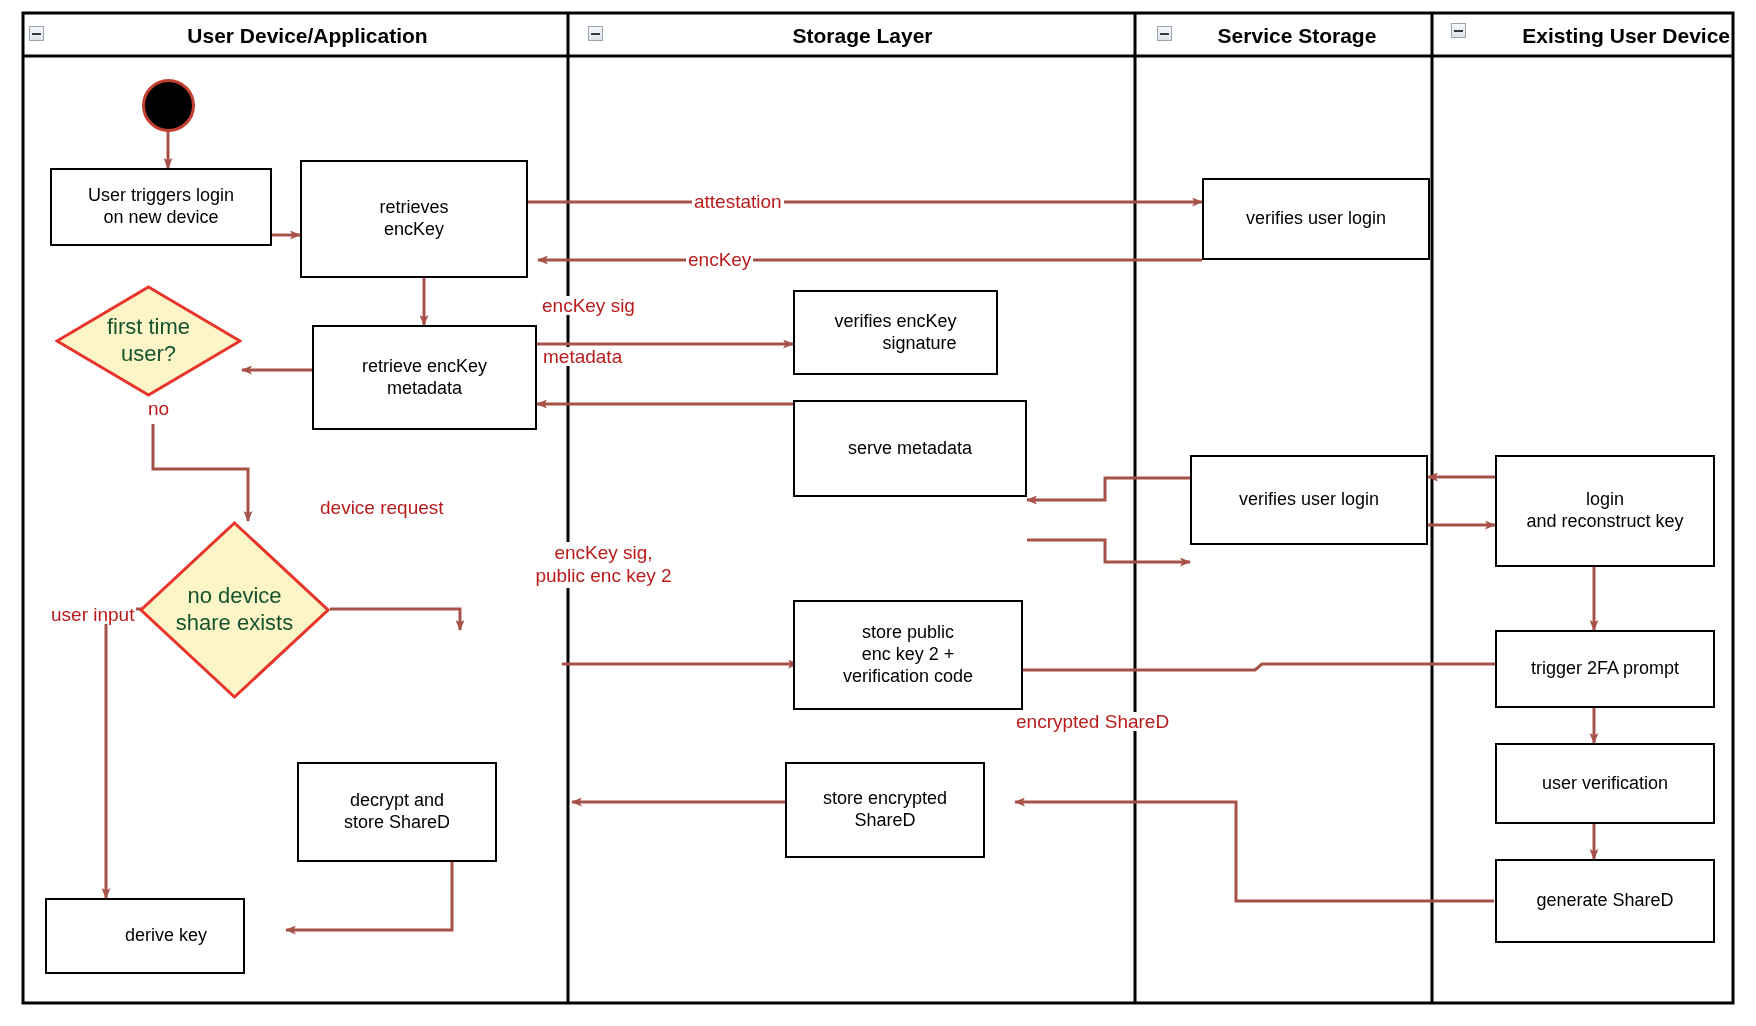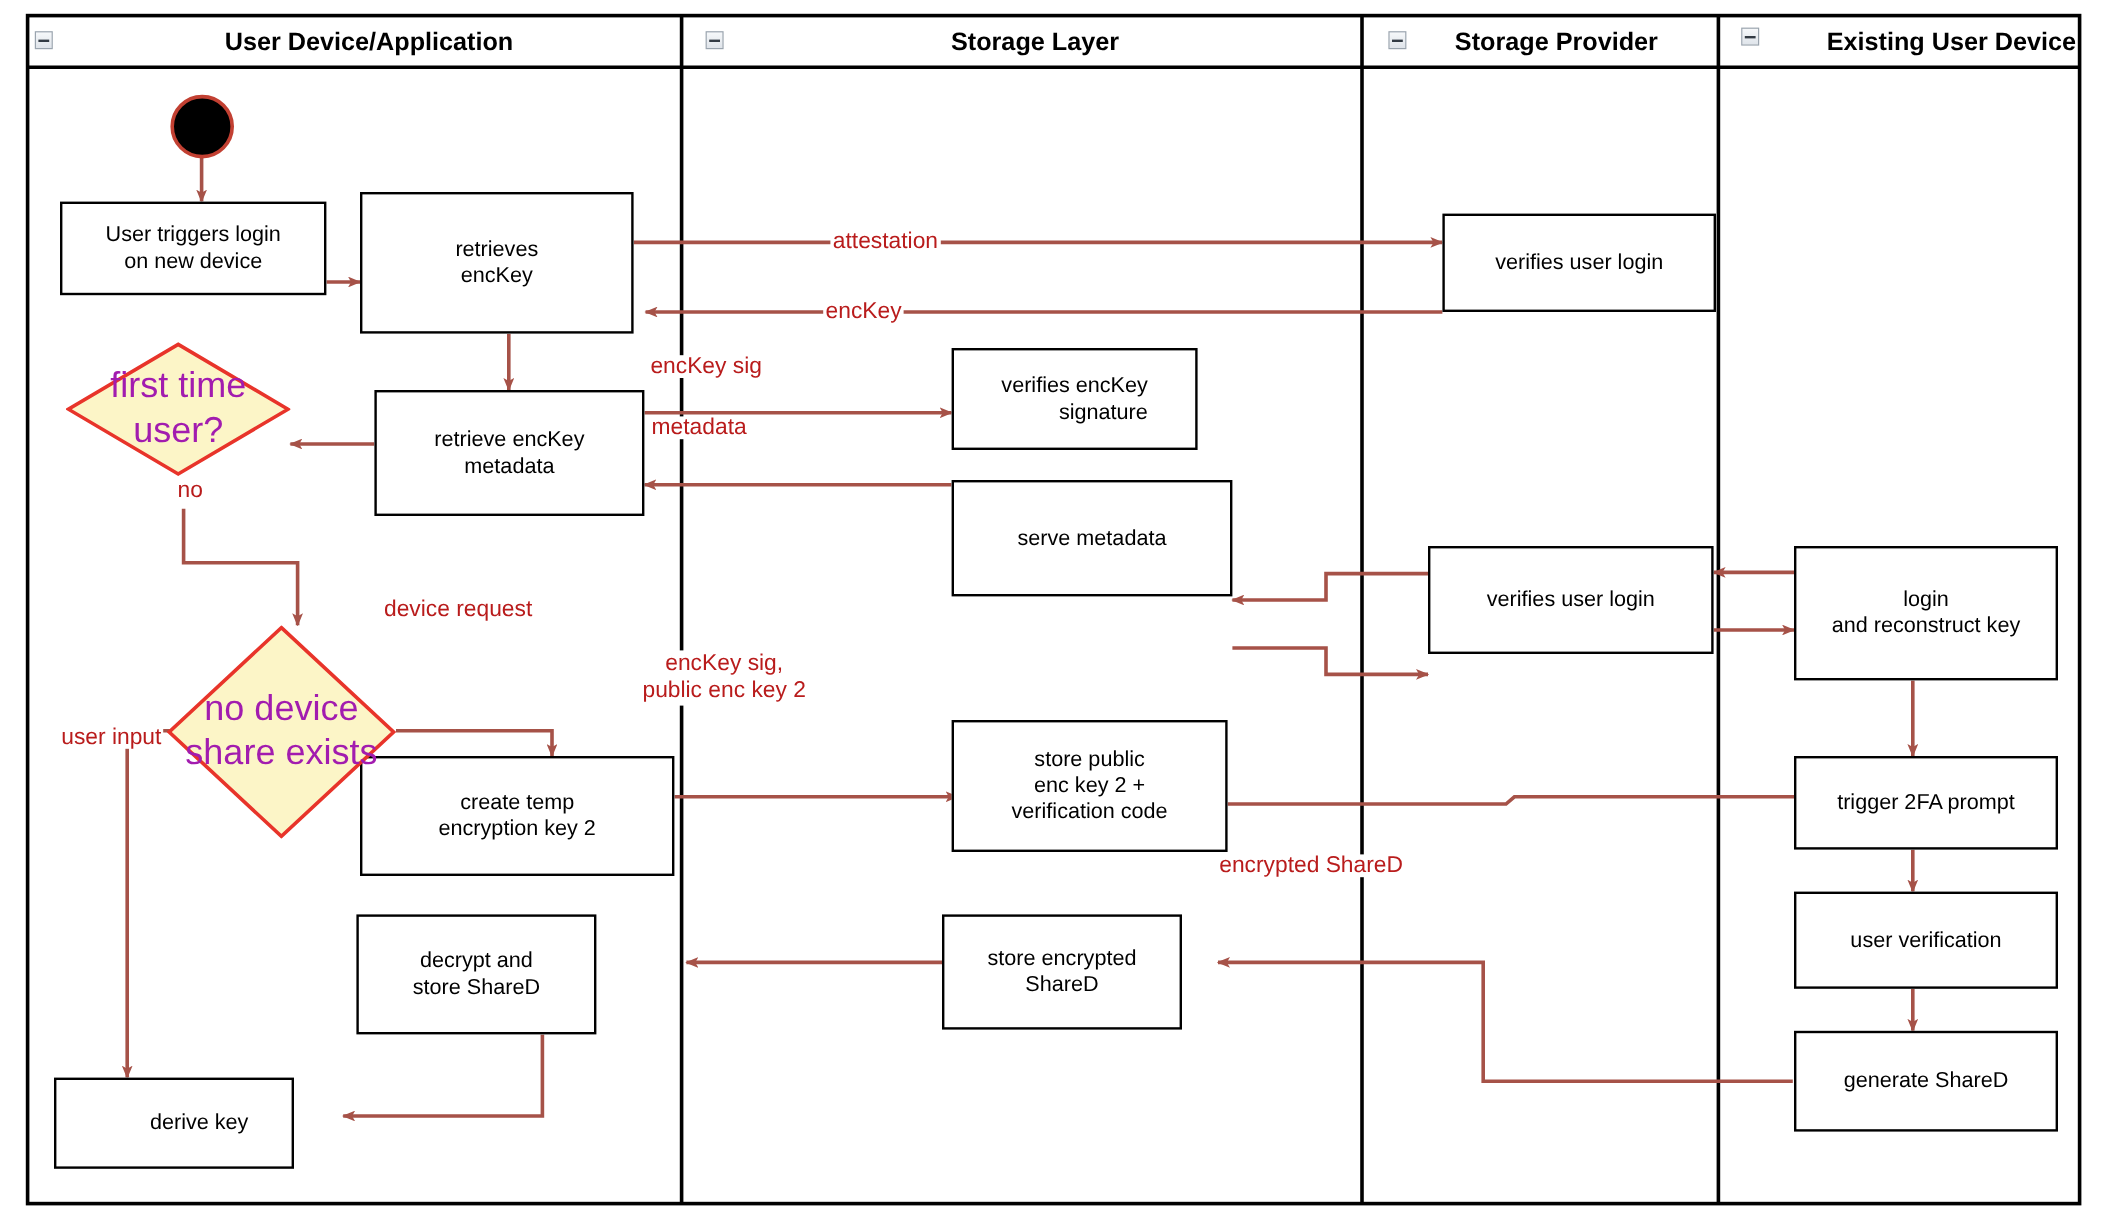--- a/index.html
+++ b/index.html
@@ -69,22 +69,22 @@
     position: absolute;
     box-sizing: border-box;
     display: flex;
     align-items: center;
     justify-content: center;
   }
   .decision .dtext {
     position: relative;
     z-index: 2;
     text-align: center;
-    font-size: 30px;
-    color: #a21caf;
+    font-size: 22px;
+    color: #14532d;
     line-height: 1.22;
     white-space: pre-line;
   }
   .decision .dshape {
     position: absolute;
     left: 0; top: 0;
     width: 100%;
     height: 100%;
     z-index: 1;
   }
@@ -182,21 +182,21 @@
     </g>
   </svg>
 
   <span class="collapse-icon" style="left:29px; top:26px;"></span>
   <div class="lane-header-label" style="left:55px; top:25px; width:505px;">User Device/Application</div>
 
   <span class="collapse-icon" style="left:588px; top:26px;"></span>
   <div class="lane-header-label" style="left:600px; top:25px; width:525px;">Storage Layer</div>
 
   <span class="collapse-icon" style="left:1157px; top:26px;"></span>
-  <div class="lane-header-label" style="left:1168px; top:25px; width:258px;">Storage Provider</div>
+  <div class="lane-header-label" style="left:1168px; top:25px; width:258px;">Service Storage</div>
 
   <span class="collapse-icon" style="left:1451px; top:23px;"></span>
   <div class="lane-header-label" style="left:1464px; top:25px; width:266px; text-align:right;">Existing User Device</div>
 
   <div class="start-node" style="left:142px; top:79px; width:53px; height:53px; border:3px solid #C24032;"></div>
 
   <div class="node" style="left:50px; top:168px; width:222px; height:78px;">User triggers login
 on new device</div>
 
   <div class="node" style="left:300px; top:160px; width:228px; height:118px;">retrieves
@@ -214,22 +214,20 @@
   </div>
 
   <div class="decision" style="left:139px; top:521px; width:191px; height:178px;">
     <svg class="dshape" viewBox="0 0 191 178" preserveAspectRatio="none">
       <polygon points="95.5,2 189,89 95.5,176 2,89" fill="#FCF5C7" stroke="#E8342A" stroke-width="3"></polygon>
     </svg>
     <span class="dtext">no device
 share exists</span>
   </div>
 
-  <div class="node" style="left:300px; top:630px; width:262px; height:100px;">create temp
-encryption key 2</div>
 
   <div class="node" style="left:297px; top:762px; width:200px; height:100px;">decrypt and
 store ShareD</div>
 
   <div class="node" style="left:45px; top:898px; width:200px; height:76px;padding-left:46px;">derive key</div>
 
   <div class="node" style="left:793px; top:290px; width:205px; height:85px;text-align:right;">verifies encKey
 signature</div>
 
   <div class="node" style="left:793px; top:400px; width:234px; height:97px;">serve metadata</div>

